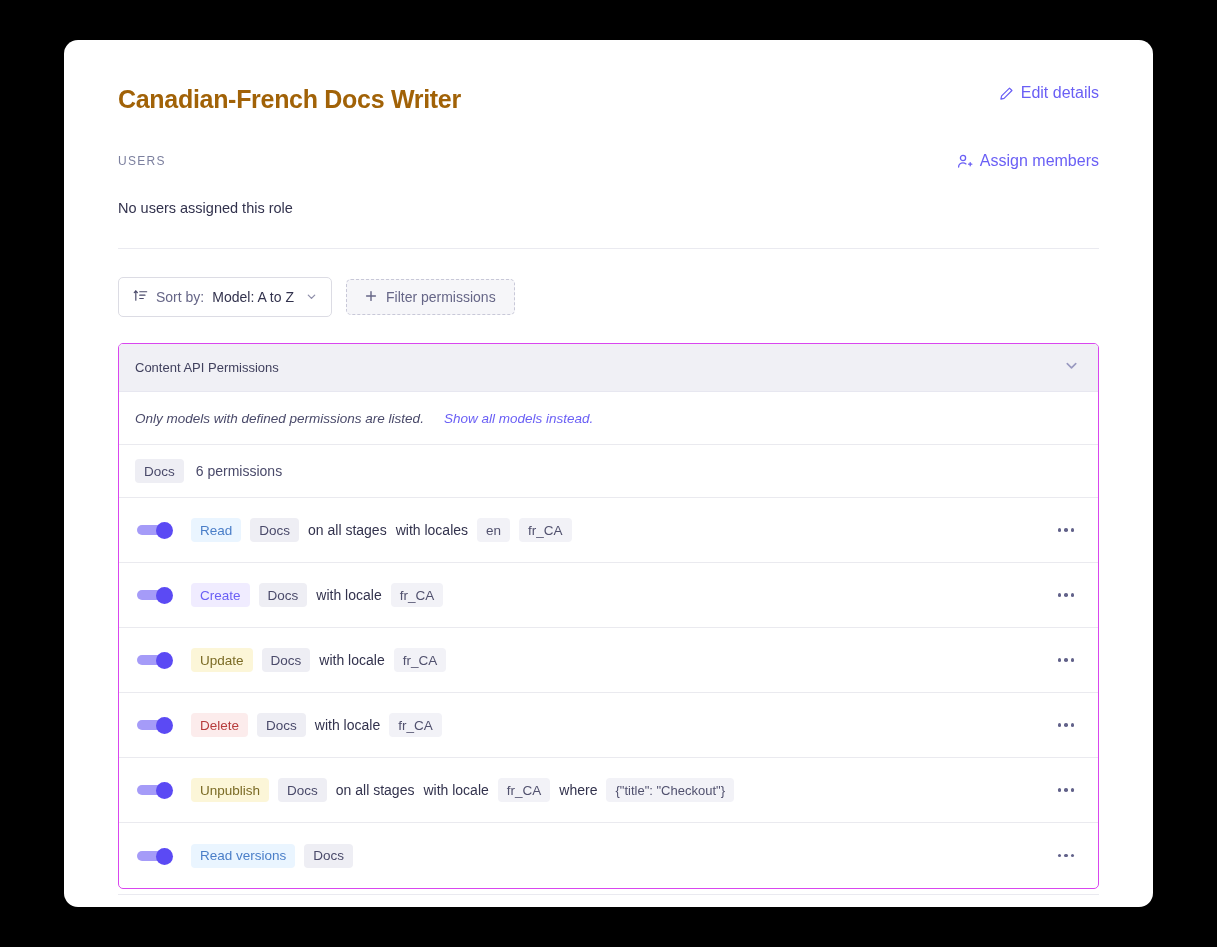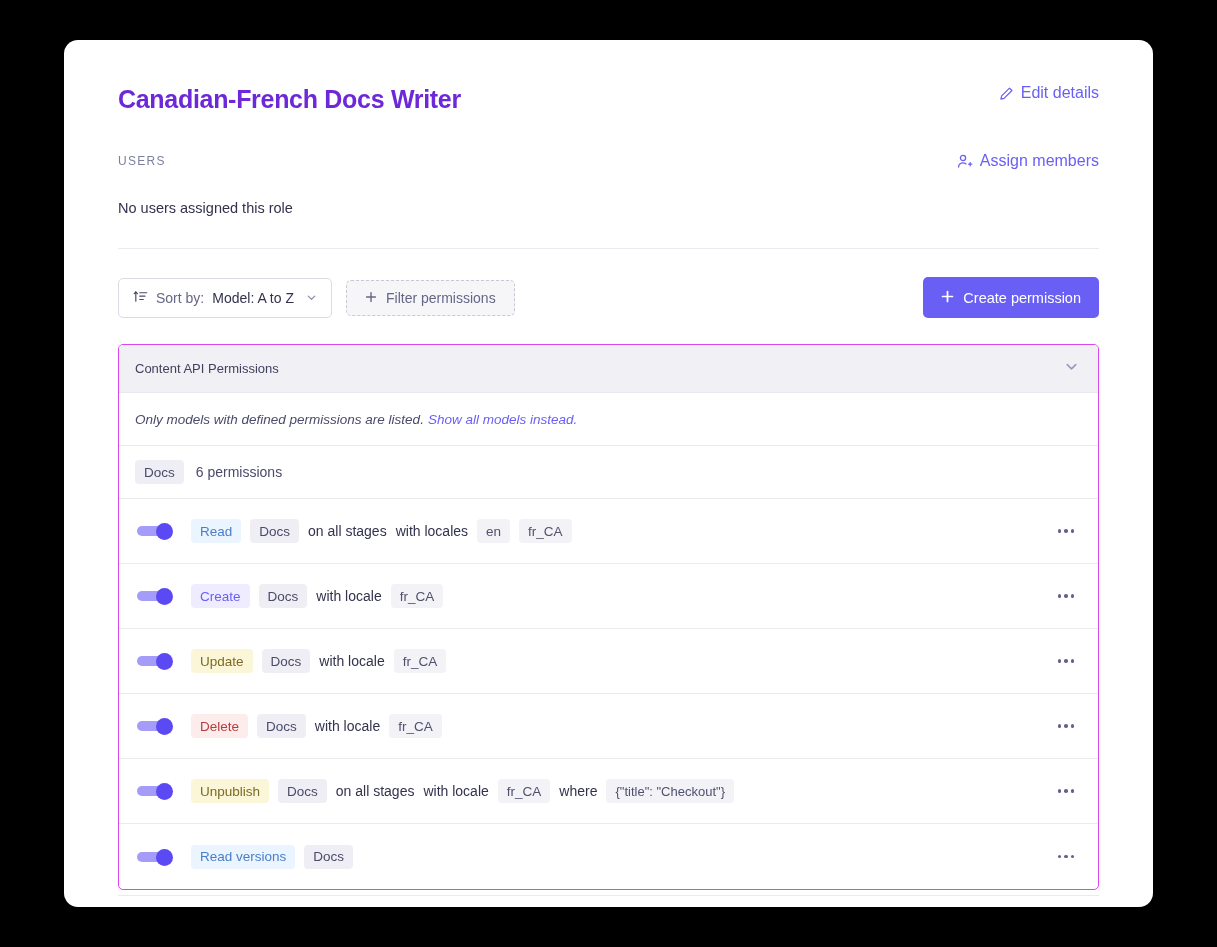--- a/index.html
+++ b/index.html
@@ -40,21 +40,21 @@
   
   .page-head {
     display: flex;
     align-items: flex-start;
     justify-content: space-between;
   }
 
   .page-title {
     font-size: 25px;
     font-weight: bold;
-    color: #6d28d9;
+    color: #a16207;
     letter-spacing: -0.3px;
     line-height: 30px;
   }
 
   .link-action {
     display: inline-flex;
     align-items: center;
     gap: 7px;
     color: #6a5ff5;
     font-size: 16px;
@@ -181,21 +181,21 @@
     padding: 0 16px;
     font-size: 13.5px;
     font-style: italic;
     color: #4a4a6a;
     border-bottom: 1px solid #eaeaef;
   }
   .perm-note a {
     color: #6a5ff5;
     font-style: italic;
     text-decoration: none;
-    margin-left: 4px;
+    margin-left: 20px;
     cursor: pointer;
   }
 
   .model-row {
     height: 53px;
     display: flex;
     align-items: center;
     gap: 12px;
     padding: 0 16px;
     border-bottom: 1px solid #eaeaef;
@@ -376,28 +376,20 @@
           <span>
             <svg width="12" height="12" viewBox="0 0 12 12" fill="none" stroke="#666687" stroke-width="1.4" stroke-linecap="round">
               <path d="M6 1.6v8.8M1.6 6h8.8"></path>
             </svg>
           </span>
           <span>Filter permissions</span>
         </div>
 
         <div class="spacer"></div>
 
-        <button class="create-btn">
-          <span class="plus">
-            <svg width="13" height="13" viewBox="0 0 12 12" fill="none" stroke="#ffffff" stroke-width="1.6" stroke-linecap="round">
-              <path d="M6 1.4v9.2M1.4 6h9.2"></path>
-            </svg>
-          </span>
-          <span>Create permission</span>
-        </button>
       </div>
 
       <div class="perm-panel">
 
         <div class="perm-head">
           <div class="perm-head-title">Content API Permissions</div>
           <span>
             <svg width="17" height="17" viewBox="0 0 16 16" fill="none" stroke="#9a9ac0" stroke-width="1.5" stroke-linecap="round" stroke-linejoin="round">
               <path d="M4 6.2L8 10.2l4-4"></path>
             </svg>

